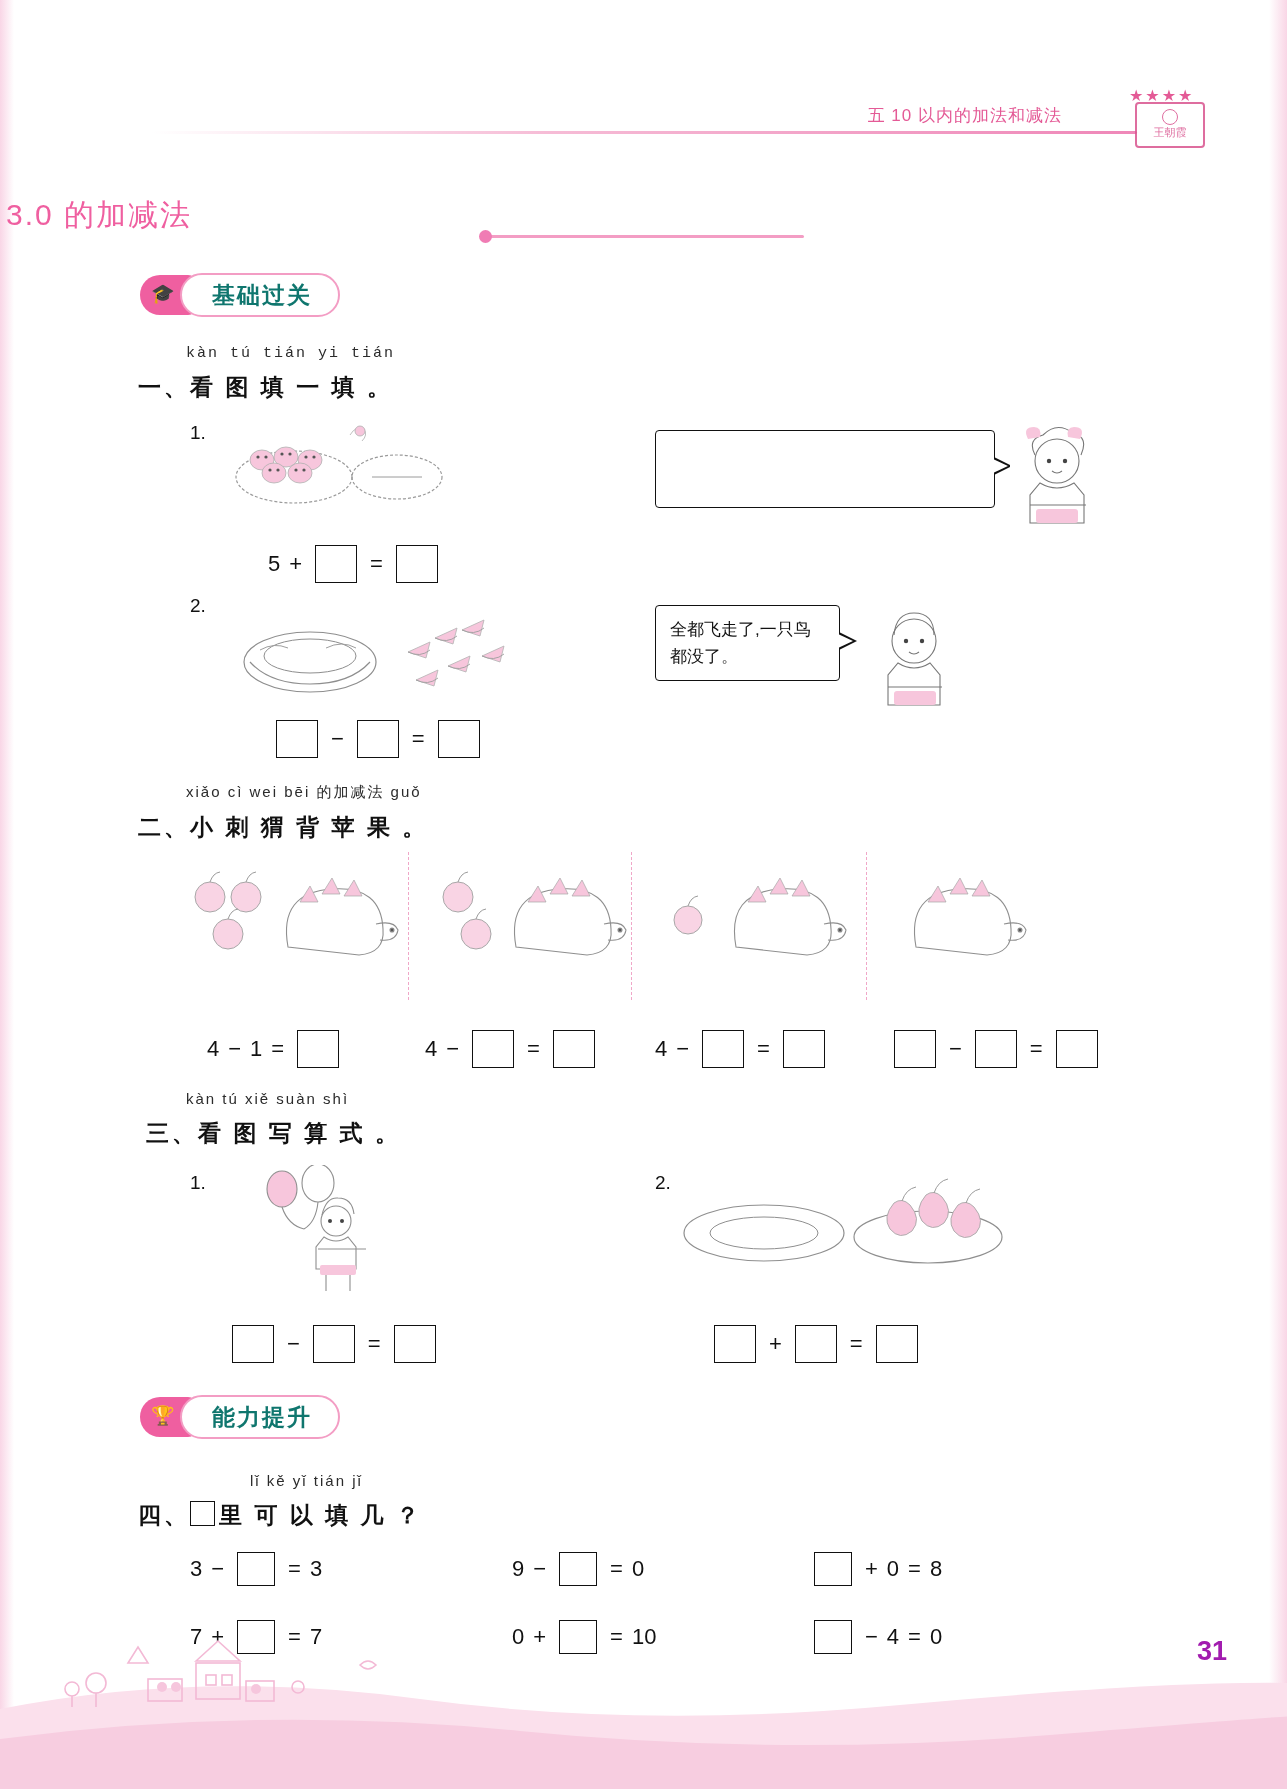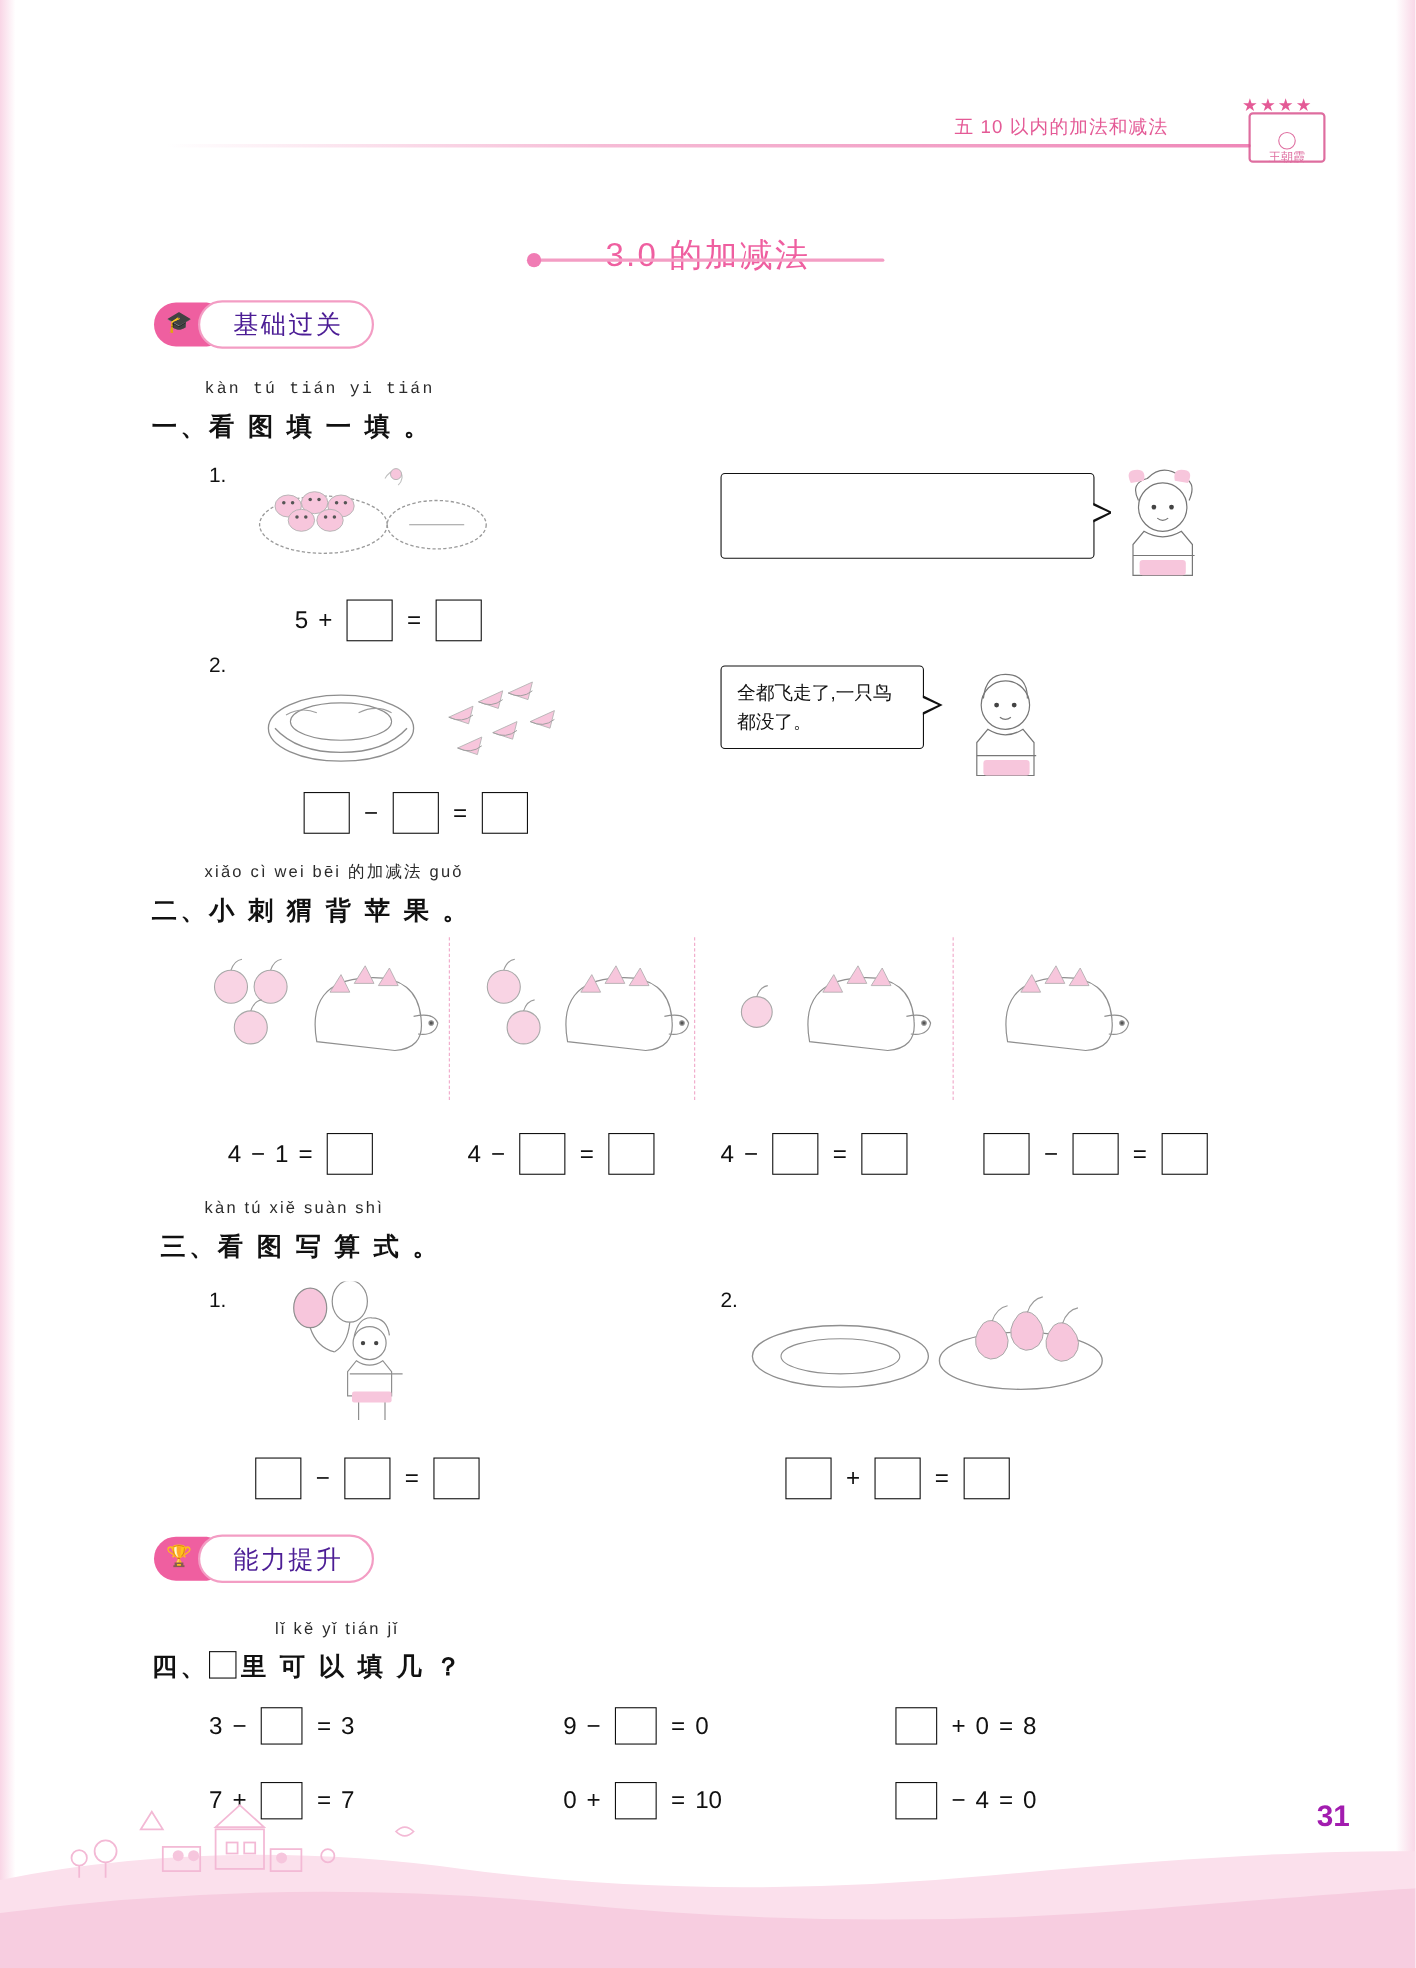--- a/index.html
+++ b/index.html
@@ -64,36 +64,35 @@
     top: 16px;
     left: 24px;
     width: 70px;
     height: 46px;
     border: 2px solid #d9548f;
     border-radius: 4px;
     color: #d9548f;
     font-size: 11px;
     text-align: center;
     line-height: 1.15;
-    padding-top: 16px;
+    padding-top: 5px;
     box-sizing: border-box;
     opacity: .85;
   }
   .stamp .seal .circ {
     width: 14px; height: 14px; border:1.5px solid #d9548f; border-radius:50%;
     margin: 0 auto 1px auto;
   }
   
   .title-wrap {
     position: absolute;
     top: 195px;
     left: 0;
     width: 1287px;
-    text-align: center;
-    margin-top: 17px;
+    text-align: left;
   }
   .main-title {
     display: inline-block;
     font-size: 30px;
     color: #ef5fa0;
     letter-spacing: 2px;
     position: relative;
     padding: 0 6px 6px 6px;
   }
   .title-underline {
@@ -146,22 +145,22 @@
     padding: 0 26px 0 30px;
     border: 2.5px solid #f39dc4;
     border-radius: 22px;
     box-sizing: border-box;
     background: #fff;
     display: flex;
     align-items: center;
   }
   .banner .plate span {
     font-size: 23px;
-    color: #4c1d95;
-    font-weight: normal;
+    color: #0f766e;
+    font-weight: bold;
     letter-spacing: 2px;
   }
   
   .pinyin {
     position: absolute;
     font-size: 15px;
     color: #2b2b2b;
     letter-spacing: 2px;
     white-space: nowrap;
   }

